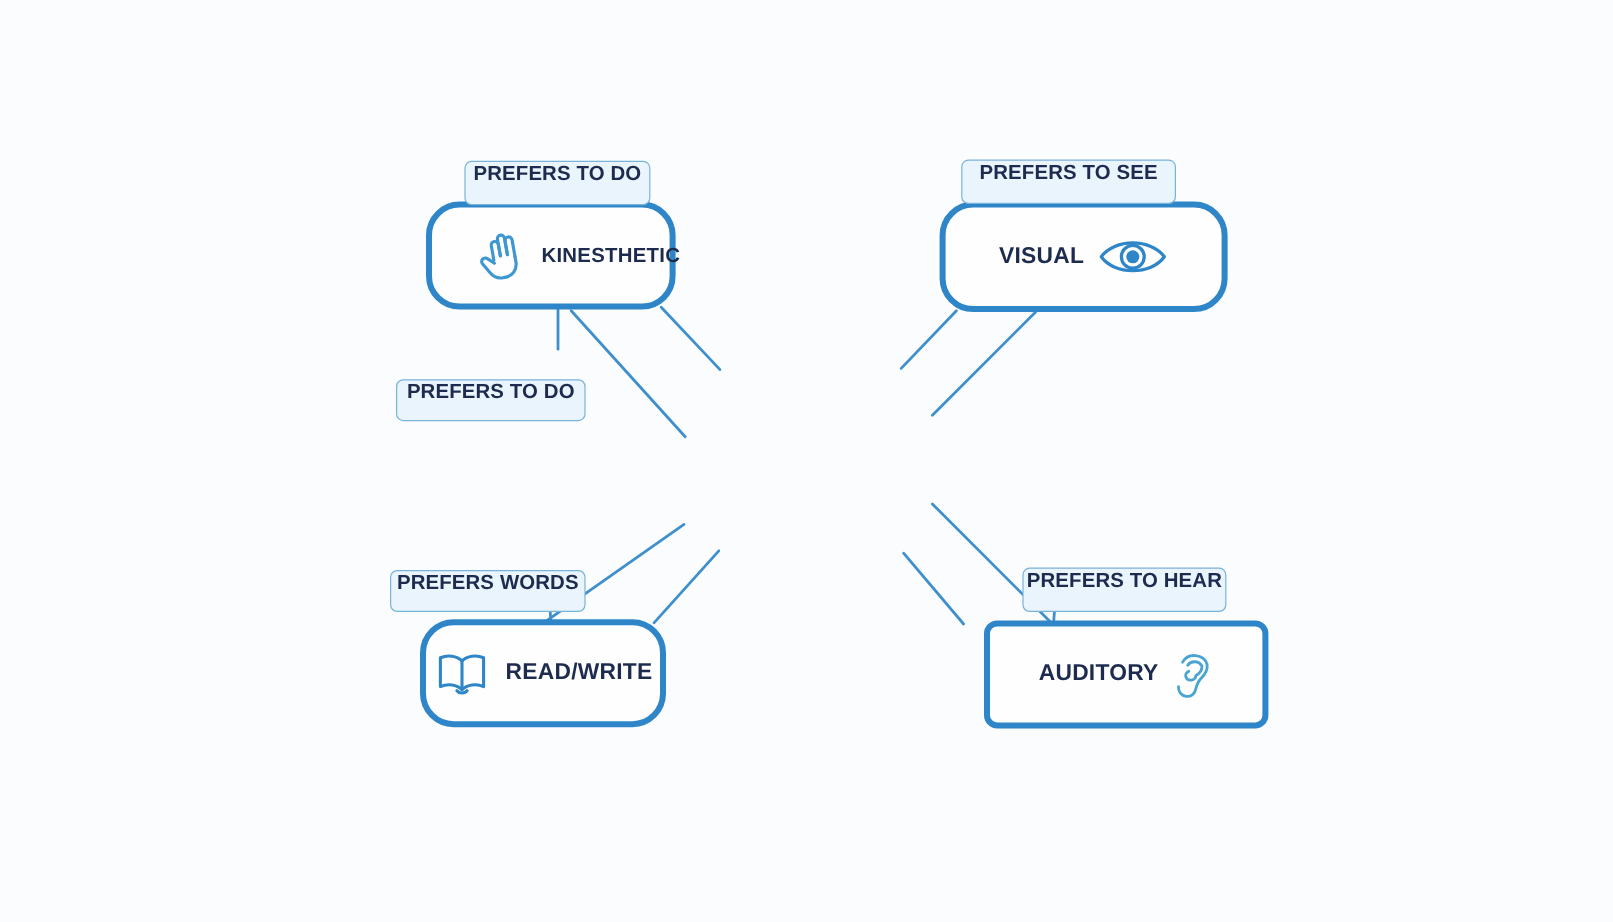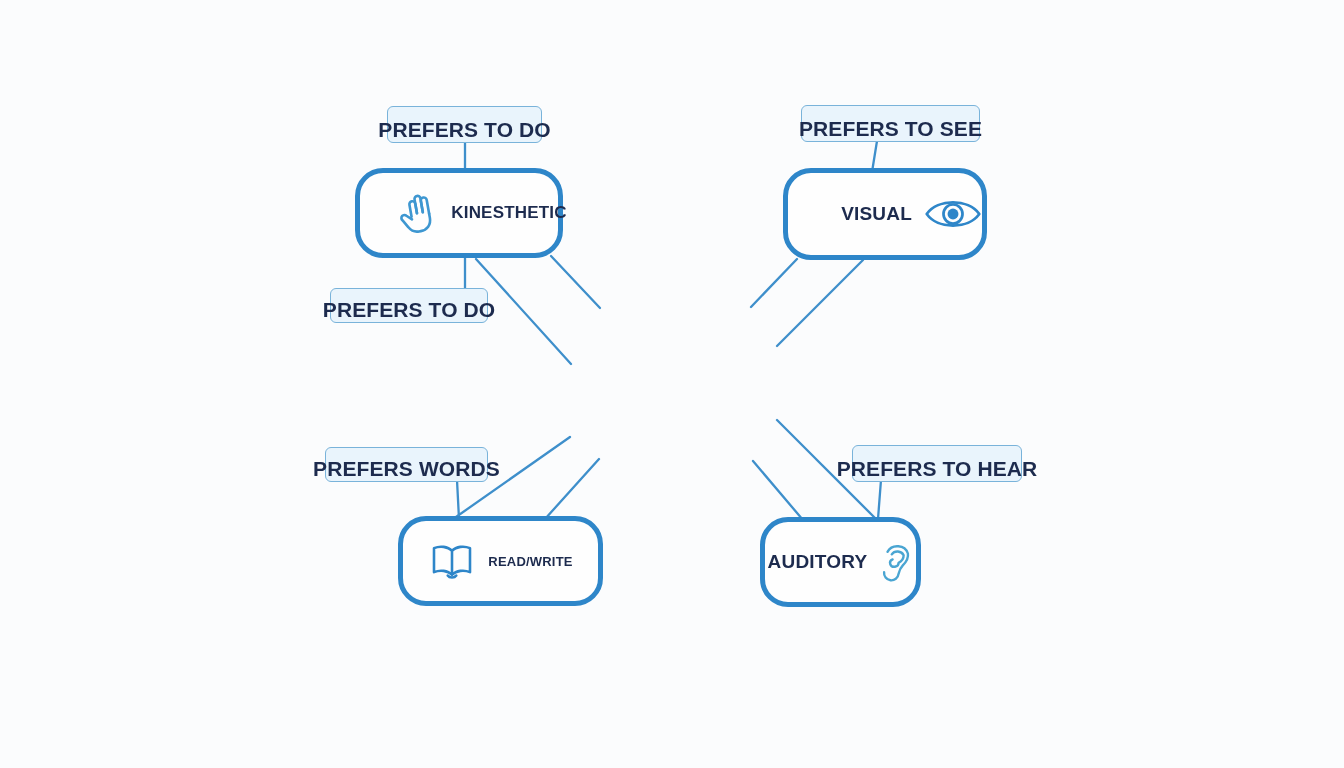--- a/index.html
+++ b/index.html
@@ -36,42 +36,43 @@
     z-index:2;
     color:var(--text,#1d2b4e);
     font-weight:bold;
   }
   .node .label{
     font-weight:bold;
     letter-spacing:.2px;
     white-space:nowrap;
   }
   .node-kinesthetic{left:355px;top:168px;width:208px;height:90px;font-size:17px;padding-left:46px;}
-  .node-visual{left:783px;top:168px;width:204px;height:92px;font-size:19px;justify-content:flex-end;}
-  .node-readwrite{left:350px;top:516px;width:205px;height:90px;font-size:13px;margin-left:48px;}
-  .node-auditory{left:760px;top:517px;width:161px;height:90px;font-size:19px;}
+  .node-visual{left:783px;top:168px;width:240px;height:92px;font-size:19px;}
+  .node-readwrite{left:350px;top:516px;width:205px;height:90px;font-size:19px;}
+  .node-auditory{left:820px;top:517px;width:237px;height:90px;font-size:19px;border-radius:11px;}
   .node-learning{
     left:570px;top:306px;width:210px;height:158px;
     border-width:9px;border-radius:36px;
     flex-direction:column;gap:4px;
     font-size:30px;
   }
   .tag{
     position:absolute;
     box-sizing:border-box;
     background:var(--tag-bg,#e9f4fc);
     border:1.6px solid var(--tag-border,#79b3da);
     border-radius:6px;
-    display:flex;align-items:flex-end;justify-content:center;
+    display:flex;align-items:flex-start;justify-content:center;
     color:var(--text,#1d2b4e);
     font-weight:bold;
-    font-size:21px;
+    font-size:17px;
     letter-spacing:.1px;
     z-index:2;
     white-space:nowrap;
+    margin-top:28px;
   }
   .tag-kin-top{left:387px;top:106px;width:155px;height:37px;}
   .tag-vis{left:801px;top:105px;width:179px;height:37px;}
   .tag-kin-bottom{left:330px;top:288px;width:158px;height:35px;}
   .tag-words{left:325px;top:447px;width:163px;height:35px;}
   .tag-hear{left:852px;top:445px;width:170px;height:37px;}
   .icon{display:block;flex:0 0 auto;}
   .icon.blue{color:var(--icon-blue,#3e97d1);}
   .icon.mid{color:var(--node-border,#2e86c9);}
   .icon.light{color:var(--icon-light,#4aa5d2);}

